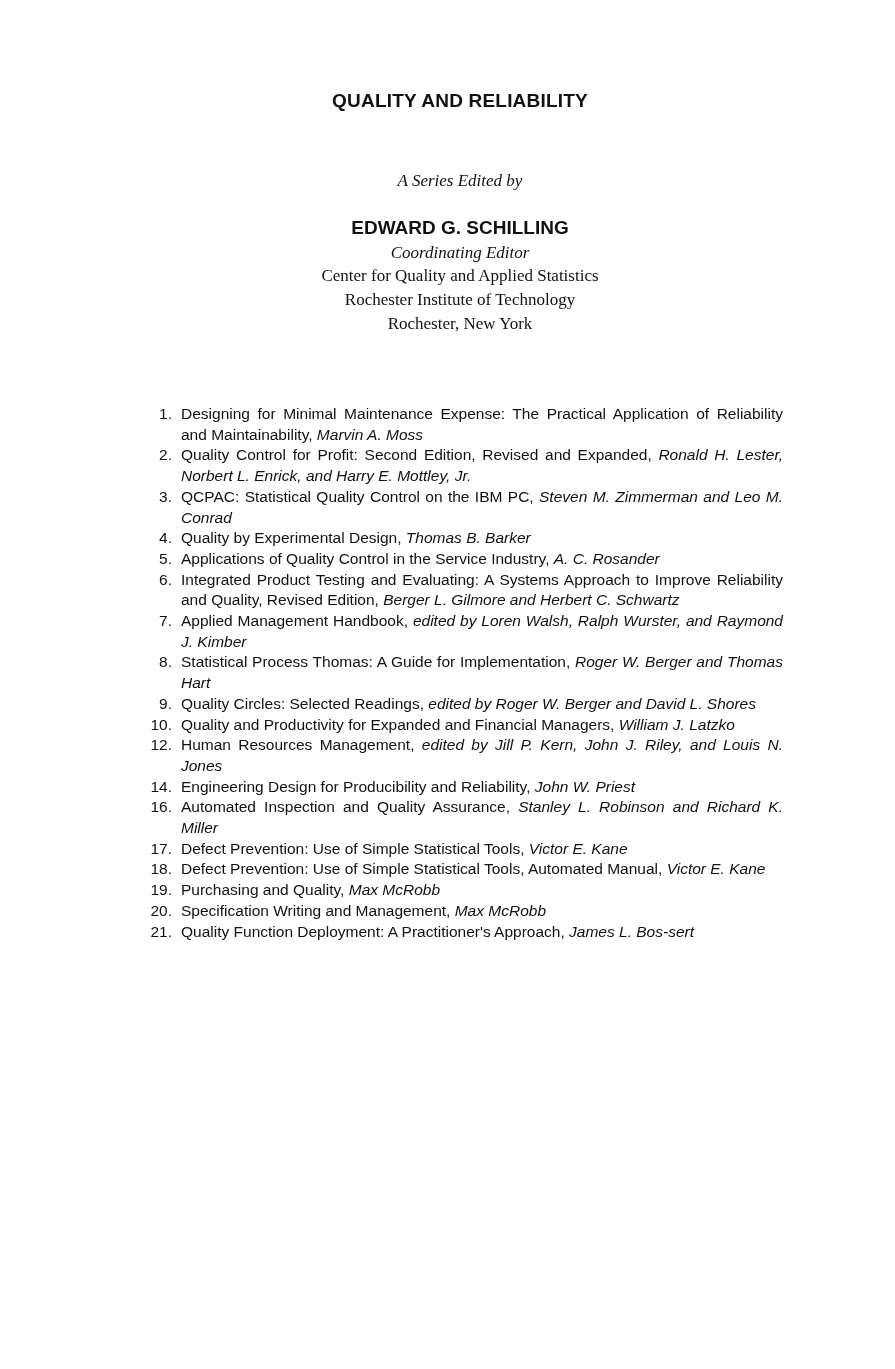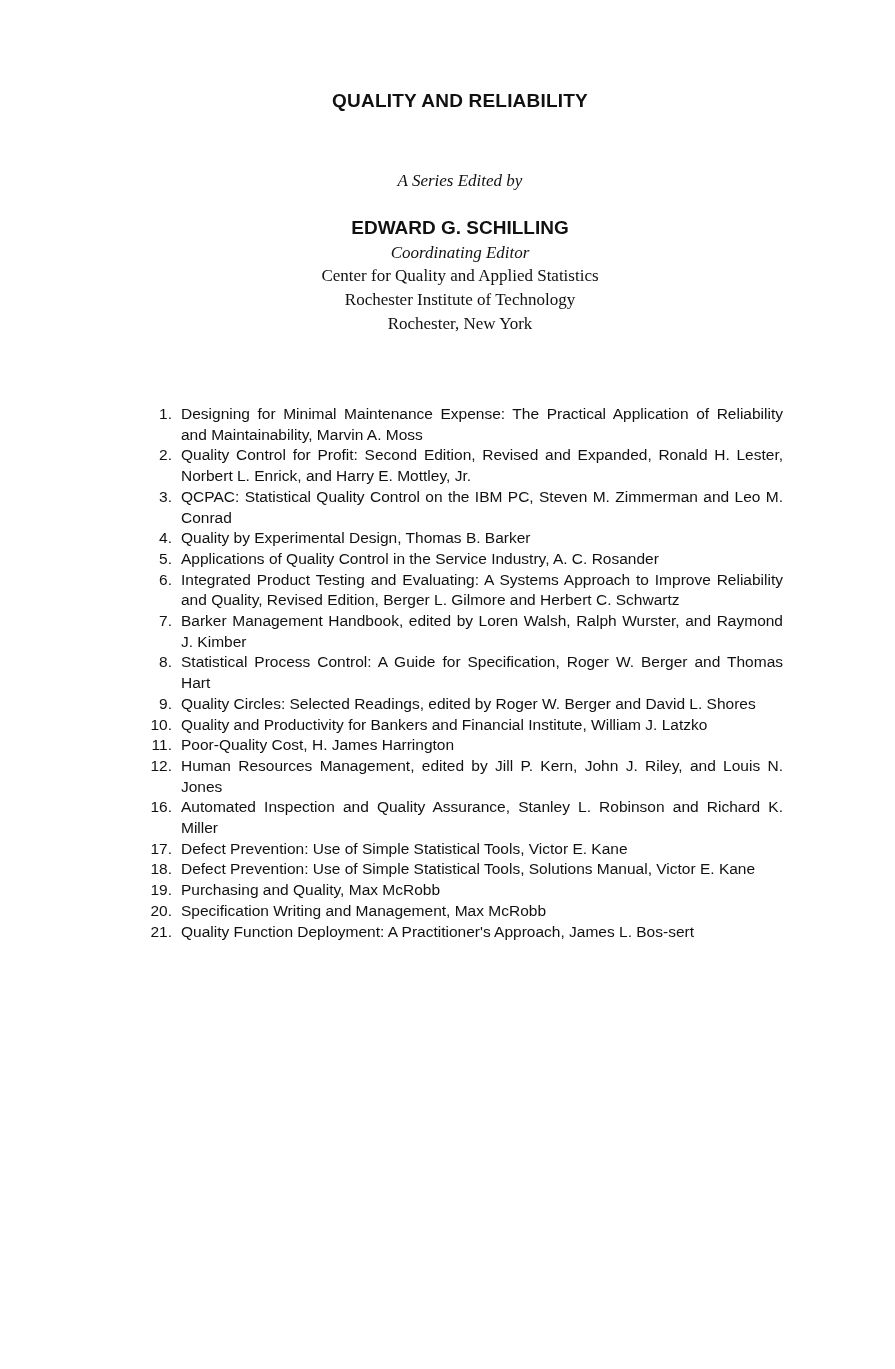--- a/index.html
+++ b/index.html
@@ -30,45 +30,45 @@
     .affil-3 { top: 314px; }
 
     .book-list {
       position: absolute; top: 404px; left: 140px; width: 643px;
       margin: 0; padding: 0; list-style: none;
       font-family: "Liberation Sans", sans-serif; font-size: 15.5px; line-height: 20.7px;
     }
     .book-item { position: relative; padding-left: 41px; text-align: justify; }
     .book-item.nojust { text-align: left; }
     .book-num { position: absolute; left: 0; width: 32px; text-align: right; }
-    .book-author { }
+    .book-author { font-style: italic; }
   </style>
 </head>
 <body>
 
 <div class="series-title">QUALITY AND RELIABILITY</div>
 <div class="edited-by">A Series Edited by</div>
 <div class="editor-name">EDWARD G. SCHILLING</div>
 <div class="editor-line editor-role">Coordinating Editor</div>
 <div class="editor-line affil-1">Center for Quality and Applied Statistics</div>
 <div class="editor-line affil-2">Rochester Institute of Technology</div>
 <div class="editor-line affil-3">Rochester, New York</div>
 
 <ol class="book-list">
   <li class="book-item"><span class="book-num">1.</span><span>Designing for Minimal Maintenance Expense: The Practical Application of Reliability and Maintainability, </span><span class="book-author">Marvin A. Moss</span></li>
   <li class="book-item"><span class="book-num">2.</span><span>Quality Control for Profit:  Second Edition, Revised and Expanded, </span><span class="book-author">Ronald H. Lester, Norbert L. Enrick, and Harry E. Mottley, Jr.</span></li>
   <li class="book-item"><span class="book-num">3.</span><span>QCPAC: Statistical Quality Control on the IBM PC, </span><span class="book-author">Steven M. Zimmerman and Leo M. Conrad</span></li>
   <li class="book-item nojust"><span class="book-num">4.</span><span>Quality by Experimental Design, </span><span class="book-author">Thomas B. Barker</span></li>
   <li class="book-item nojust"><span class="book-num">5.</span><span>Applications of Quality Control in the Service Industry, </span><span class="book-author">A. C. Rosander</span></li>
   <li class="book-item"><span class="book-num">6.</span><span>Integrated Product Testing and Evaluating: A Systems Approach to Improve Reliability and Quality, Revised Edition, </span><span class="book-author">Berger L. Gilmore and Herbert C. Schwartz</span></li>
-  <li class="book-item"><span class="book-num">7.</span><span>Barker Management Handbook, </span><span class="book-author">edited by Loren Walsh, Ralph Wurster, and Raymond J. Kimber</span></li>
-  <li class="book-item"><span class="book-num">8.</span><span>Statistical Process Control:  A Guide for Specification, </span><span class="book-author">Roger W. Berger and Thomas Hart</span></li>
+  <li class="book-item"><span class="book-num">7.</span><span>Applied Management Handbook, </span><span class="book-author">edited by Loren Walsh, Ralph Wurster, and Raymond J. Kimber</span></li>
+  <li class="book-item"><span class="book-num">8.</span><span>Statistical Process Thomas:  A Guide for Implementation, </span><span class="book-author">Roger W. Berger and Thomas Hart</span></li>
   <li class="book-item"><span class="book-num">9.</span><span>Quality Circles:  Selected Readings, </span><span class="book-author">edited by Roger W. Berger and David L. Shores</span></li>
-  <li class="book-item"><span class="book-num">10.</span><span>Quality and Productivity for Bankers and Financial Institute, </span><span class="book-author">William J. Latzko</span></li>
-  <li class="book-item nojust"><span class="book-num">11.</span><span>Poor-Quality Cost, </span><span class="book-author">H. James Harrington</span></li>
+  <li class="book-item"><span class="book-num">10.</span><span>Quality and Productivity for Expanded and Financial Managers, </span><span class="book-author">William J. Latzko</span></li>
   <li class="book-item"><span class="book-num">12.</span><span>Human Resources Management, </span><span class="book-author">edited by Jill P. Kern, John J. Riley, and Louis N. Jones</span></li>
+  <li class="book-item nojust"><span class="book-num">14.</span><span>Engineering Design for Producibility and Reliability, </span><span class="book-author">John W. Priest</span></li>
   <li class="book-item"><span class="book-num">16.</span><span>Automated Inspection and Quality Assurance, </span><span class="book-author">Stanley L. Robinson and Richard K. Miller</span></li>
   <li class="book-item nojust"><span class="book-num">17.</span><span>Defect Prevention:  Use of Simple Statistical Tools, </span><span class="book-author">Victor E. Kane</span></li>
-  <li class="book-item"><span class="book-num">18.</span><span>Defect Prevention: Use of Simple Statistical Tools, Solutions Manual, </span><span class="book-author">Victor E. Kane</span></li>
+  <li class="book-item"><span class="book-num">18.</span><span>Defect Prevention: Use of Simple Statistical Tools, Automated Manual, </span><span class="book-author">Victor E. Kane</span></li>
   <li class="book-item nojust"><span class="book-num">19.</span><span>Purchasing and Quality, </span><span class="book-author">Max McRobb</span></li>
   <li class="book-item nojust"><span class="book-num">20.</span><span>Specification Writing and Management, </span><span class="book-author">Max McRobb</span></li>
   <li class="book-item"><span class="book-num">21.</span><span>Quality Function Deployment:  A Practitioner's Approach, </span><span class="book-author">James L. Bos-sert</span></li>
 </ol>
 
 </body></html>

